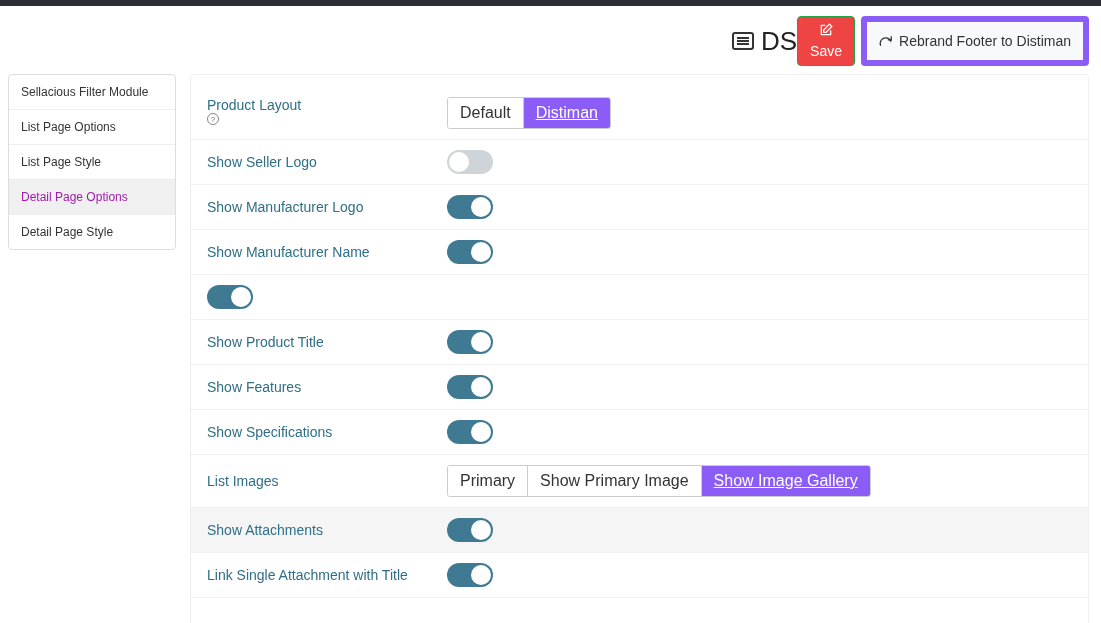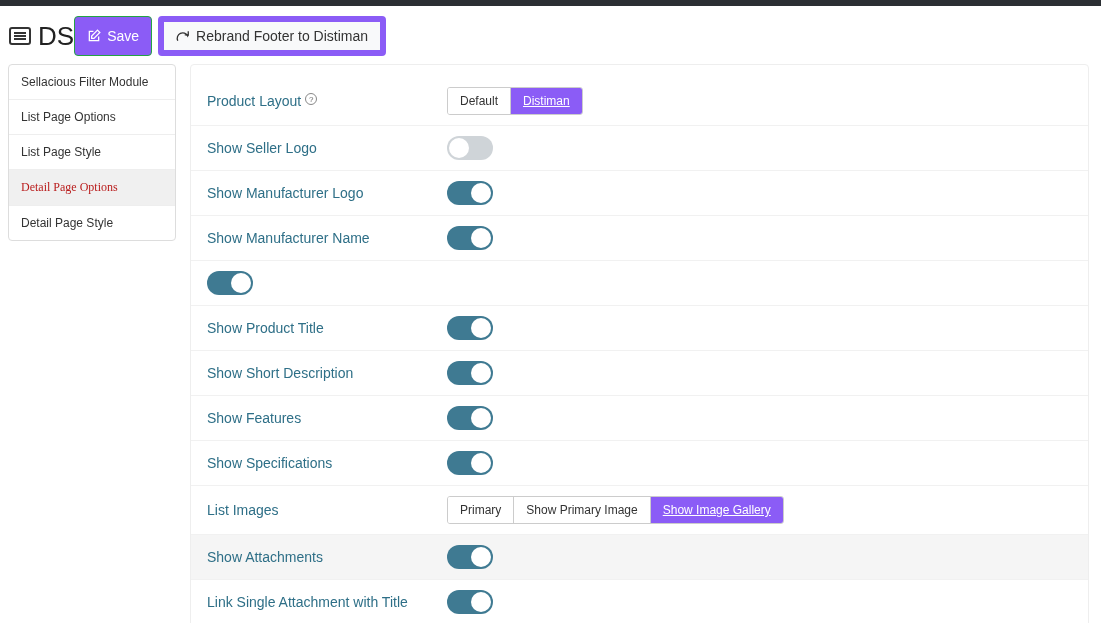--- a/index.html
+++ b/index.html
@@ -1,44 +1,44 @@
 <!DOCTYPE html>
 <html><head>
 <meta charset="utf-8">
 <style>
 * { box-sizing: border-box; margin: 0; padding: 0; }
 body { font-family: -apple-system, BlinkMacSystemFont, "Segoe UI", Helvetica, Arial, sans-serif; font-size: 14px; color: #333; background: #fff; }
 .topbar { height: 6px; background: #2b2f33; }
 .page { padding: 10px 12px 0 8px; }
-.header { display: flex; align-items: center; justify-content: flex-start; margin-bottom: 8px; }
+.header { display: flex; align-items: center; justify-content: flex-end; margin-bottom: 8px; }
 .title-wrap { display: flex; align-items: center; gap: 6px; }
 .title { font-size: 26px; font-weight: 400; color: #222; }
 .title-icon svg { width: 24px; height: 24px; display: block; }
 .actions { display: flex; gap: 6px; }
 .btn { display: inline-flex; align-items: center; gap: 6px; padding: 6px 12px; border-radius: 4px; font-size: 14px; cursor: pointer; border: 1px solid transparent; }
-.btn-save { background: #8b5cf6; color: #fff; border-color: #25a244; }
+.btn-save { background: #ef4444; color: #fff; border-color: #25a244; flex-direction: column; }
 .btn-default { background: #f8f9fa; color: #333; border: 6px solid #8b5cf6; }
 .btn svg { width: 14px; height: 14px; }
 
 .content { display: flex; gap: 14px; align-items: flex-start; }
 .sidebar { width: 168px; border: 1px solid #ddd; border-radius: 4px; overflow: hidden; background: #fff; }
 .nav-item { padding: 10px 12px; border-bottom: 1px solid #eee; cursor: pointer; color: #333; font-size: 12px; }
 .nav-item:last-child { border-bottom: none; }
-.nav-item.active { background: #f0f0f0; color: #b91c1c; font-family: Liberation Serif, serif; }
+.nav-item.active { background: #f0f0f0; color: #a21caf; }
 
 .main { flex: 1; border: 1px solid #eee; border-radius: 4px; padding-top: 12px; }
 .row { display: flex; align-items: center; padding: 10px 16px; border-bottom: 1px solid #f1f1f1; min-height: 44px; }
 .row:last-child { border-bottom: none; }
 .row.highlight { background: #f5f5f5; }
-.label { width: 240px; color: #2e6f87; font-size: 14px; display: flex; align-items: flex-end; gap: 4px; }
+.label { width: 240px; color: #2e6f87; font-size: 14px; display: flex; align-items: flex-start; gap: 4px; flex-direction: column; }
 .help-icon { width: 12px; height: 12px; display: inline-flex; align-items: center; justify-content: center; border: 1px solid #888; border-radius: 50%; font-size: 8px; color: #666; position: relative; top: -4px; }
 .control { flex: 1; display: flex; align-items: center; }
 
 .seg { display: inline-flex; border: 1px solid #ccc; border-radius: 3px; overflow: hidden; }
-.seg-opt { padding: 6px 12px; background: #fff; color: #333; cursor: pointer; font-size: 12px; }
+.seg-opt { padding: 6px 12px; background: #fff; color: #333; cursor: pointer; font-size: 16px; }
 .seg-opt + .seg-opt { border-left: 1px solid #ccc; }
 .seg-opt.selected { background: #8b5cf6; color: #fff; text-decoration: underline; }
 
 .switch { position: relative; width: 46px; height: 24px; border-radius: 12px; background: #3f7a92; cursor: pointer; }
 .switch.off { background: #cfd4d8; }
 .switch .knob { position: absolute; top: 2px; right: 2px; width: 20px; height: 20px; border-radius: 50%; background: #fff; }
 .switch.off .knob { right: auto; left: 2px; }
 </style>
 </head>
 <body>
@@ -137,28 +137,20 @@
 
       <div class="row">
         <div class="label">Show Product Title</div>
         <div class="control">
             <div class="switch">
               <div class="knob"></div>
             </div>
           </div>
       </div>
 
-      <div class="row">
-        <div class="label">Show Short Description</div>
-        <div class="control">
-            <div class="switch">
-              <div class="knob"></div>
-            </div>
-          </div>
-      </div>
 
       <div class="row">
         <div class="label">Show Features</div>
         <div class="control">
             <div class="switch">
               <div class="knob"></div>
             </div>
           </div>
       </div>
 

